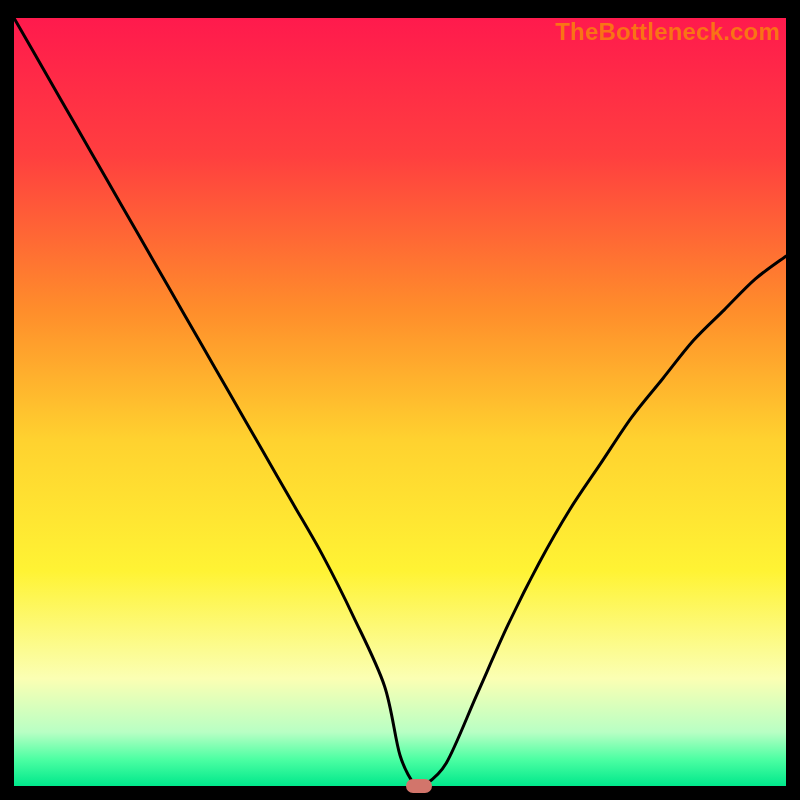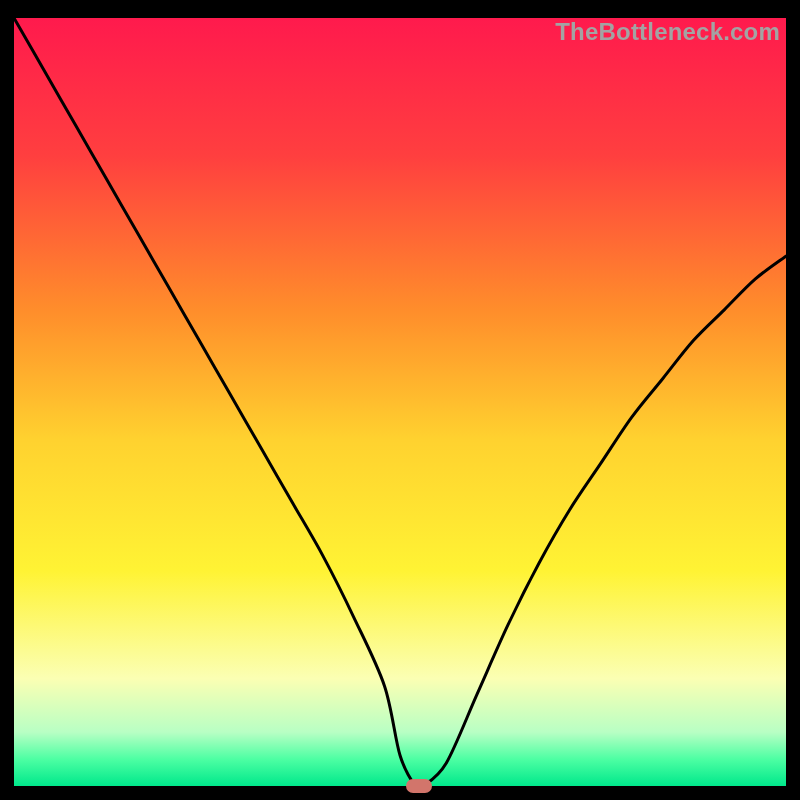--- a/index.html
+++ b/index.html
@@ -18,21 +18,21 @@
     height: 768px;
     background: #000;
   }
   .watermark {
     position: absolute;
     top: 0px;
     right: 6px;
     font-family: Arial, Helvetica, sans-serif;
     font-size: 24px;
     font-weight: 600;
-    color: #a3a3a3;
+    color: #f97316;
     letter-spacing: 0.2px;
     z-index: 5;
   }
   .plot {
     position: absolute;
     left: 0;
     top: 0;
     width: 772px;
     height: 768px;
   }

